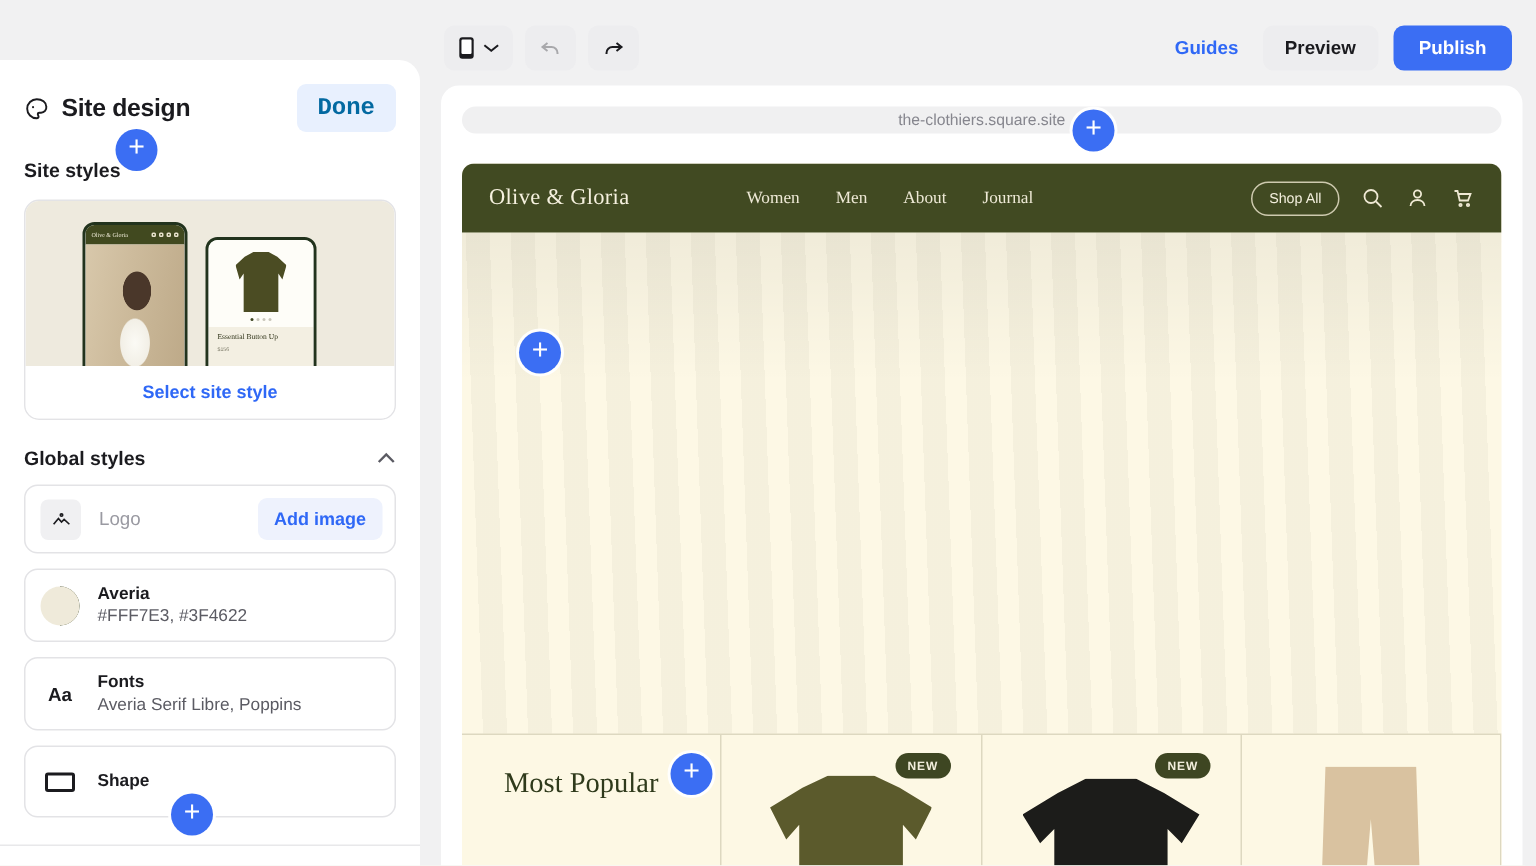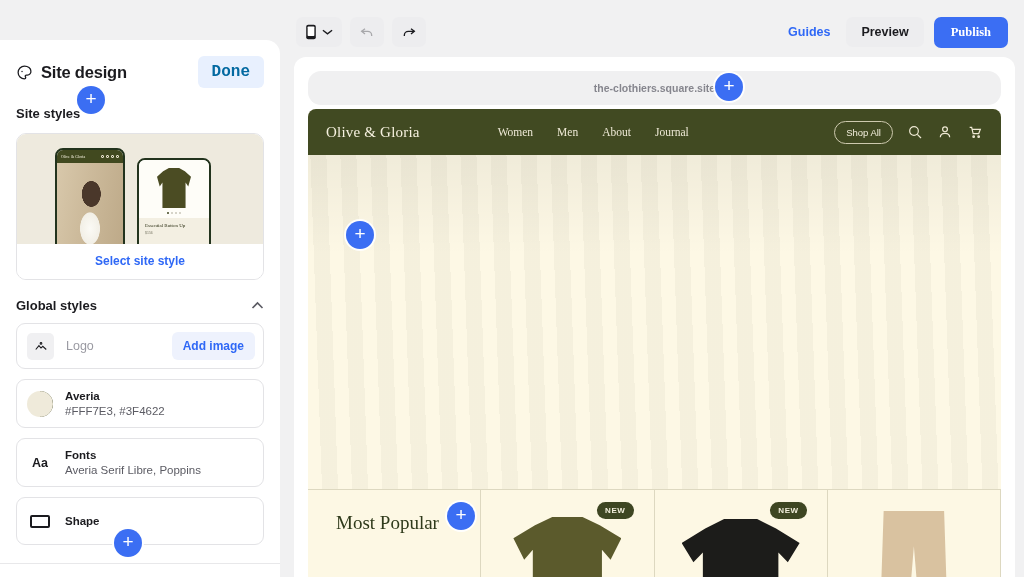--- a/index.html
+++ b/index.html
@@ -151,31 +151,31 @@
   .link-btn {
     background:none;border:none;color:#2f68f6;font-size:12.5px;font-weight:600;
     cursor:pointer;font-family:inherit; padding: 8px 6px;
   }
   .preview-btn {
     background:#ededef;border:none;border-radius:7px;color:#1b1b1f;
     font-size:12.5px;font-weight:600;padding:8px 15px;cursor:pointer;font-family:inherit;
   }
   .publish-btn {
     background:#3b6ef3;border:none;border-radius:7px;color:#fff;
-    font-size:12.5px;font-weight:600;padding:8px 17px;cursor:pointer;font-family:Liberation Serif, serif;
+    font-size:12.5px;font-weight:600;padding:8px 17px;cursor:pointer;font-family:Liberation Sans, sans-serif;
   }
 
   
   .canvas {
     position:absolute; left: 14px; right: 9px; top: 57px; bottom: 0;
     background:#fff; border-radius: 12px 12px 0 0; overflow:hidden;
   }
   .urlbar {
-    margin: 14px 14px 0 14px; height: 34px; background:#f0f0f1; border-radius: 13px;
-    display:flex; align-items:center; justify-content:center;font-weight:bold;
+    margin: 14px 14px 0 14px; height: 18px; background:#f0f0f1; border-radius: 13px;
+    display:flex; align-items:center; justify-content:center;
   }
   .urlbar span { font-size: 10.5px; color:#86868e; }
 
   .site {
     position:absolute; left:14px; right:14px; top:52px; bottom:0;
     border-radius: 8px 8px 0 0; overflow:hidden; background:#fdf8e4;
   }
   .site-head {
     height: 46px; background:#414a22; display:flex; align-items:center;
     padding: 0 18px; gap: 0;

